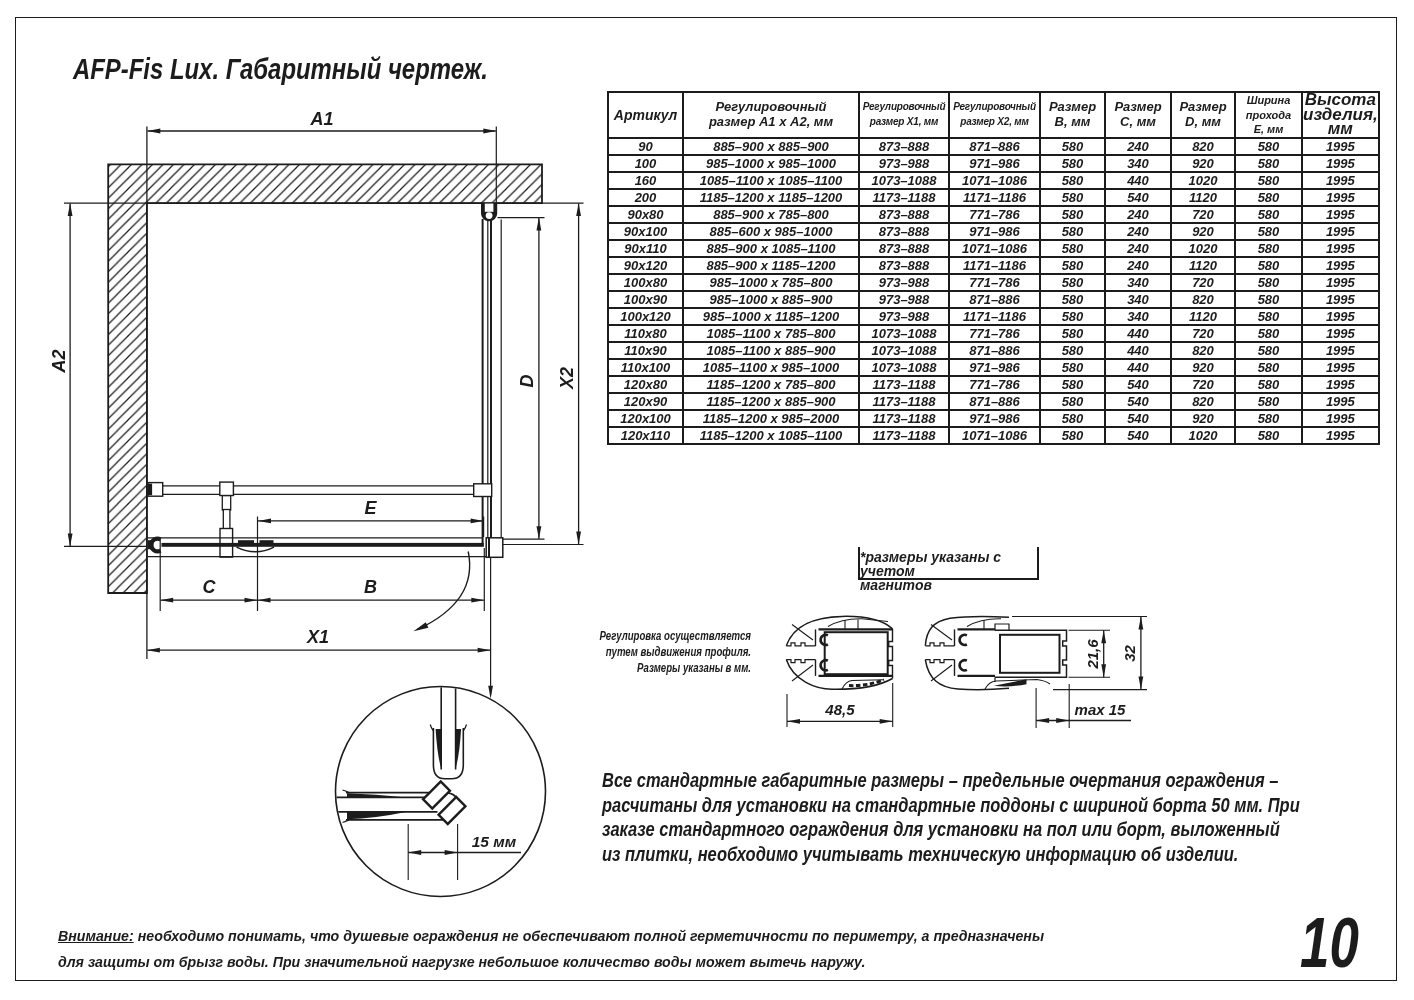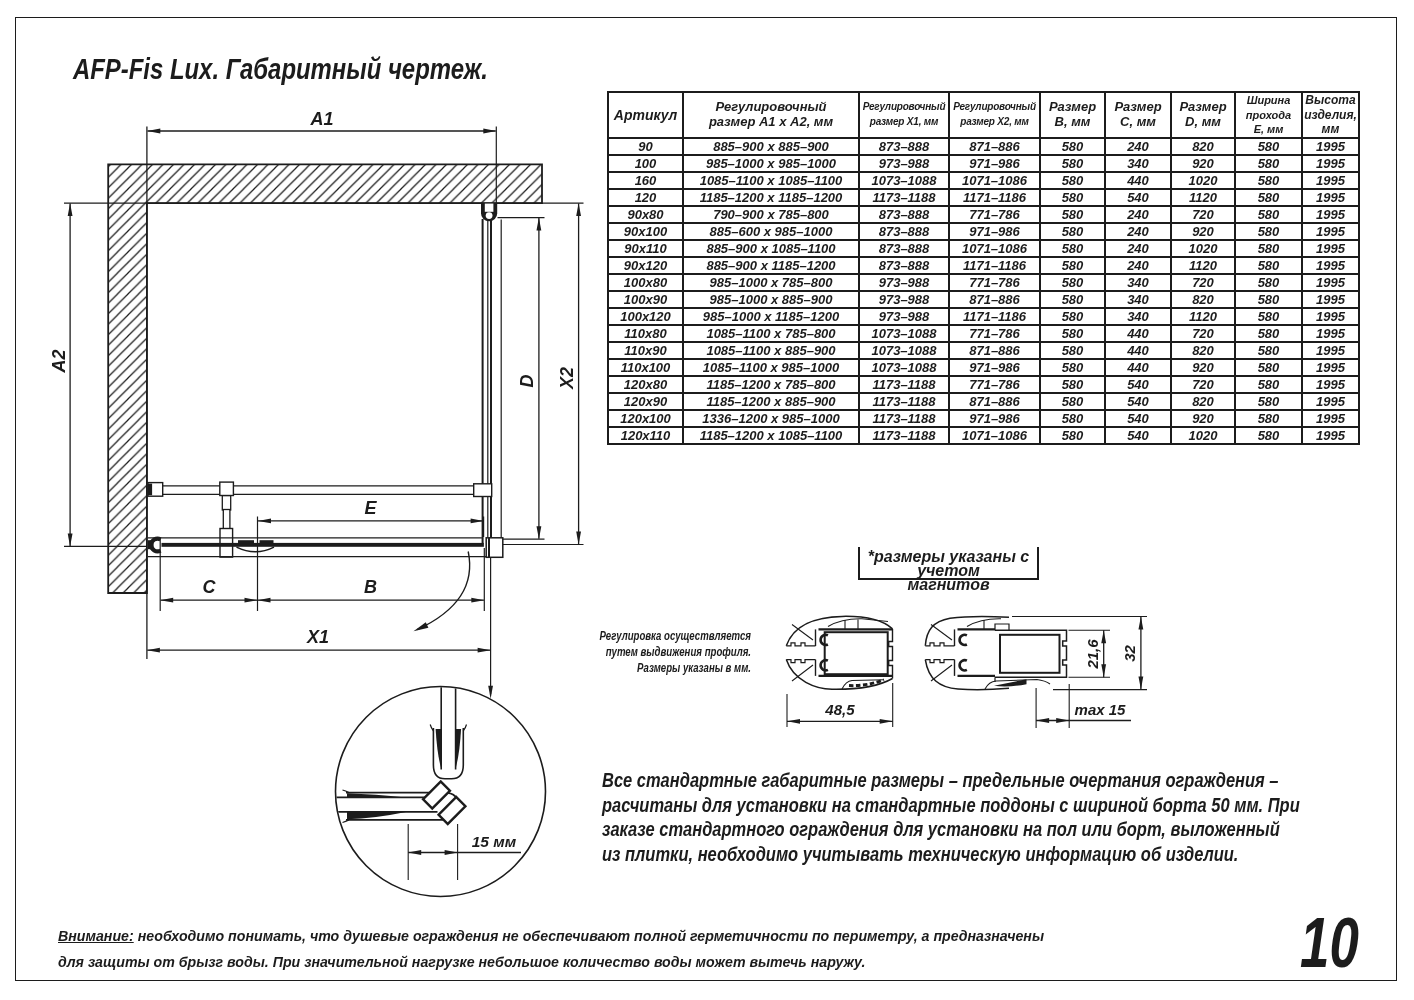--- a/index.html
+++ b/index.html
@@ -7,21 +7,21 @@
 #frame{left:15px;top:17px;width:1380px;height:962px;border:1.8px solid #1c1c1c}
 #title{left:73px;top:52.5px;font-size:29px;font-weight:bold;font-style:italic;color:#1c1c1c;transform:scaleX(0.824);transform-origin:0 0;white-space:nowrap}
 #tbl{left:607px;top:91px;border-collapse:collapse;table-layout:fixed;color:#1c1c1c}
 #tbl td{border:2px solid #1c1c1c;text-align:center;vertical-align:middle;font-style:italic;font-weight:bold;font-size:13px;padding:0;overflow:hidden;white-space:nowrap}
 #tbl tr{height:14px}
 #tbl tr.hd{height:43px}
 #tbl td.sm{font-size:10px;letter-spacing:-0.2px}
 #tbl td.sm2{font-size:11px;line-height:11.5px}
 #tbl tr.hd td{line-height:14.5px}
 #note{left:858px;top:547px;width:177px;height:28px;border:2px solid #1c1c1c;border-top:none;color:#1c1c1c;
- font-size:16px;font-weight:bold;font-style:italic;text-align:center;line-height:14px;padding-top:3px}
+ font-size:14px;font-weight:bold;font-style:italic;line-height:14px;padding-top:3px}
 #regtxt{left:400px;top:629px;width:351px;text-align:right;font-size:12.5px;font-weight:bold;font-style:italic;color:#1c1c1c;line-height:15.8px;transform:scaleX(0.77);transform-origin:100% 0;white-space:nowrap}
 #para{left:602px;top:768px;width:860px;font-size:19.5px;font-weight:bold;font-style:italic;color:#1c1c1c;line-height:24.7px;transform:scaleX(0.845);transform-origin:0 0;white-space:nowrap}
 #warn{left:58px;top:923px;width:1320px;font-size:15.5px;font-weight:bold;font-style:italic;color:#1c1c1c;line-height:26px;transform:scaleX(0.915);transform-origin:0 0;white-space:nowrap}
 #pnum{left:1300px;top:908px;font-size:70px;line-height:70px;font-weight:bold;font-style:italic;color:#1c1c1c;transform:scaleX(0.755);transform-origin:0 0}
 </style></head>
 <body>
 <div class="abs" id="frame"></div>
 <div class="abs" id="title">AFP-Fis Lux. Габаритный чертеж.</div>
 <svg class="abs" style="left:0;top:0" width="1414" height="1000" viewBox="0 0 1414 1000">
 <defs>
@@ -211,21 +211,21 @@
 <tbody>
       <tr class="hd">
         <td style="font-size:14px">Артикул</td>
         <td style="font-size:13px">Регулировочный<br>размер А1 х А2, мм</td>
         <td class="sm">Регулировочный<br>размер Х1, мм</td>
         <td class="sm">Регулировочный<br>размер Х2, мм</td>
         <td style="font-size:13px">Размер<br>В, мм</td>
         <td style="font-size:13px">Размер<br>С, мм</td>
         <td style="font-size:13px">Размер<br>D, мм</td>
         <td class="sm2">Ширина<br>прохода<br>Е, мм</td>
-        <td style="font-size:12px">Высота<br>изделия,<br>мм</td>
+        <td style="font-size:17px">Высота<br>изделия,<br>мм</td>
       </tr>
 <tr>
         <td>90</td>
         <td>885–900 х 885–900</td>
         <td>873–888</td>
         <td>871–886</td>
         <td>580</td>
         <td>240</td>
         <td>820</td>
         <td>580</td>
@@ -247,33 +247,33 @@
         <td>1085–1100 х 1085–1100</td>
         <td>1073–1088</td>
         <td>1071–1086</td>
         <td>580</td>
         <td>440</td>
         <td>1020</td>
         <td>580</td>
         <td>1995</td>
       </tr>
 <tr>
-        <td>120</td>
+        <td>200</td>
         <td>1185–1200 х 1185–1200</td>
         <td>1173–1188</td>
         <td>1171–1186</td>
         <td>580</td>
         <td>540</td>
         <td>1120</td>
         <td>580</td>
         <td>1995</td>
       </tr>
 <tr>
         <td>90х80</td>
-        <td>790–900 х 785–800</td>
+        <td>885–900 х 785–800</td>
         <td>873–888</td>
         <td>771–786</td>
         <td>580</td>
         <td>240</td>
         <td>720</td>
         <td>580</td>
         <td>1995</td>
       </tr>
 <tr>
         <td>90х100</td>
@@ -391,21 +391,21 @@
         <td>1173–1188</td>
         <td>871–886</td>
         <td>580</td>
         <td>540</td>
         <td>820</td>
         <td>580</td>
         <td>1995</td>
       </tr>
 <tr>
         <td>120х100</td>
-        <td>1336–1200 х 985–1000</td>
+        <td>1185–1200 х 985–2000</td>
         <td>1173–1188</td>
         <td>971–986</td>
         <td>580</td>
         <td>540</td>
         <td>920</td>
         <td>580</td>
         <td>1995</td>
       </tr>
 <tr>
         <td>120х110</td>

